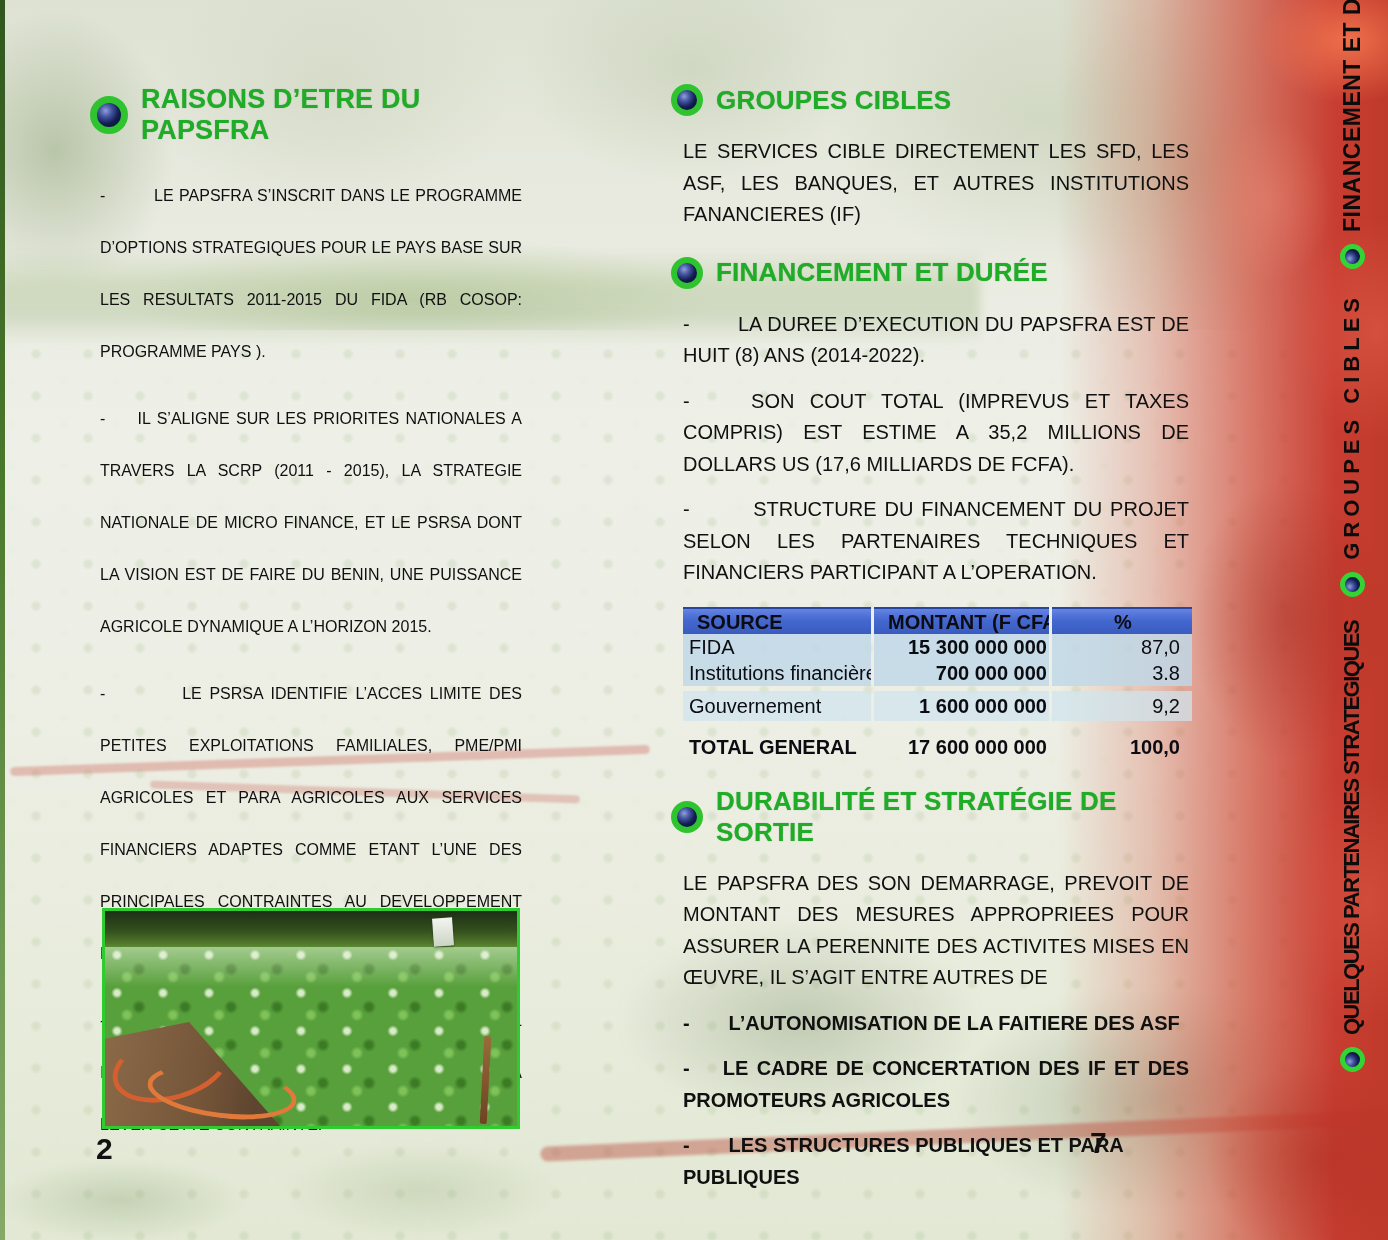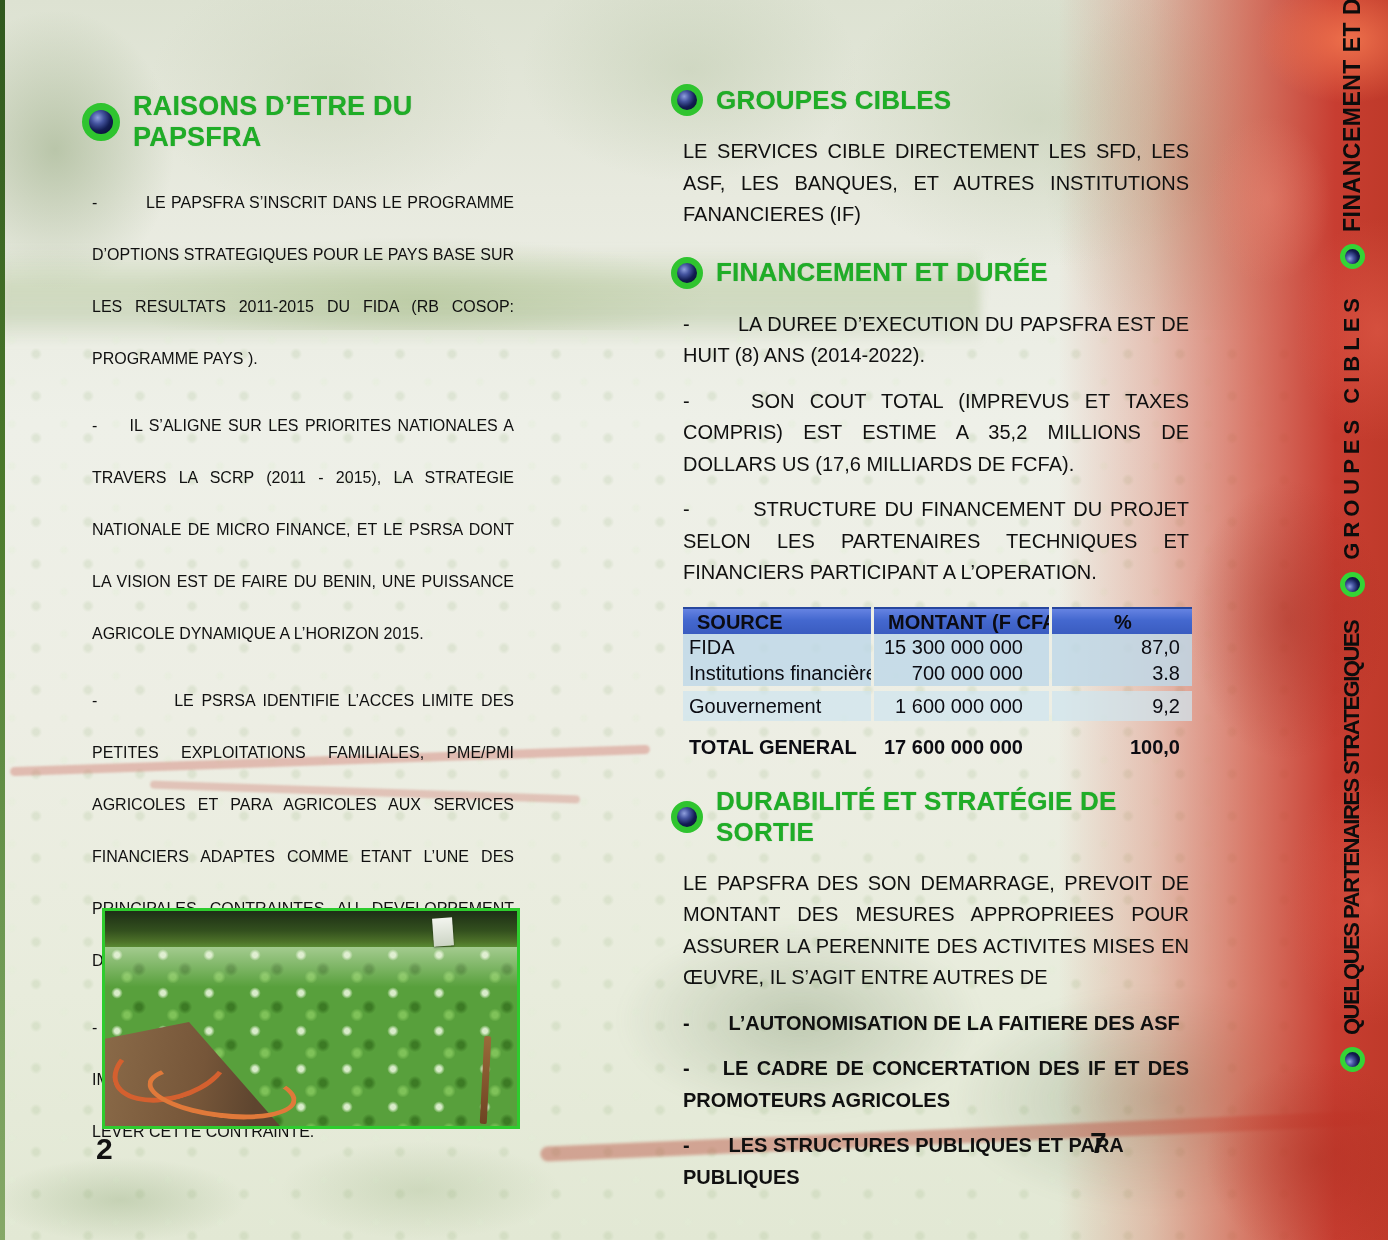--- a/index.html
+++ b/index.html
@@ -56,21 +56,21 @@
   .orb-lg{width:24px;height:24px;border:7px solid #2fc42f;}
   .orb-md{width:20px;height:20px;border:6px solid #2fc42f;}
   .orb-sm{width:15px;height:15px;border:5px solid #35d435;}
   .heading{display:flex;align-items:center;gap:13px;margin:0;
     color:#1fad27;font-weight:bold;letter-spacing:.2px;
     text-shadow:0 0 1px rgba(18,90,20,.45);}
   .col{position:absolute;color:#101010;}
   .col p{margin:0;}
 
   
-  #col-left{left:92px;top:84px;width:422px;margin-top:7px;}
+  #col-left{left:100px;top:84px;width:422px;}
   #col-left .heading{font-size:27px;margin-left:-10px;margin-bottom:24px;}
   #col-left p{font-size:16px;line-height:52px;text-align:justify;margin-bottom:15px;}
 
   .photo{position:absolute;left:102px;top:908px;width:418px;height:221px;margin:0;
     border:3px solid #2ecc2e;box-sizing:border-box;background:#58a03c;overflow:hidden;}
   .photo-sky{position:absolute;top:0;left:0;right:0;height:36px;
     background:linear-gradient(180deg,#1d2e16,#33501e 55%,#4d7129 85%,#5a8a33);
     }
   .photo-sign{position:absolute;top:7px;right:64px;width:20px;height:28px;
     background:linear-gradient(180deg,#f3f5ef,#ccd4c4);transform:rotate(-4deg);box-shadow:0 1px 2px rgba(0,0,0,.45);}
@@ -100,21 +100,21 @@
   #col-right .sect + .sect{margin-top:26px;}
   .bullet-item{font-size:20px;line-height:31.5px;margin:0 0 16px;font-weight:bold;}
   .bullet-left{text-align:left !important;}
 
   
   .ftable{margin:18px 0 6px;font-size:20px;color:#0b0b12;}
   .trow{display:grid;grid-template-columns:188px 175px 140px;column-gap:3px;}
   .thead .cell{background:linear-gradient(180deg,#6583e2 0%,#4468cf 45%,#3a5cc0 100%);
     font-weight:bold;height:27px;line-height:27px;border-top:2px solid #27479e;box-sizing:border-box;padding-left:14px;}
   .cell{padding:0 6px;white-space:nowrap;overflow:hidden;}
-  .c-num{text-align:right;padding-right:26px;}
+  .c-num{text-align:right;padding-right:2px;font-weight:bold;}
   .c-pct{text-align:right;padding-right:12px;}
   .thead .c-pct{text-align:center;}
   .rblue .cell{background:rgba(190,216,232,.82);line-height:26px;height:26px;}
   .rblue2 .cell{background:rgba(206,229,239,.72);line-height:30px;height:30px;}
   .tspacer{height:5px;}
   .ttotal{font-weight:bold;margin-top:13px;}
   .ttotal .cell{line-height:26px;}
 
   
   #sidebar{position:absolute;top:0;right:0;width:72px;height:1240px;}

